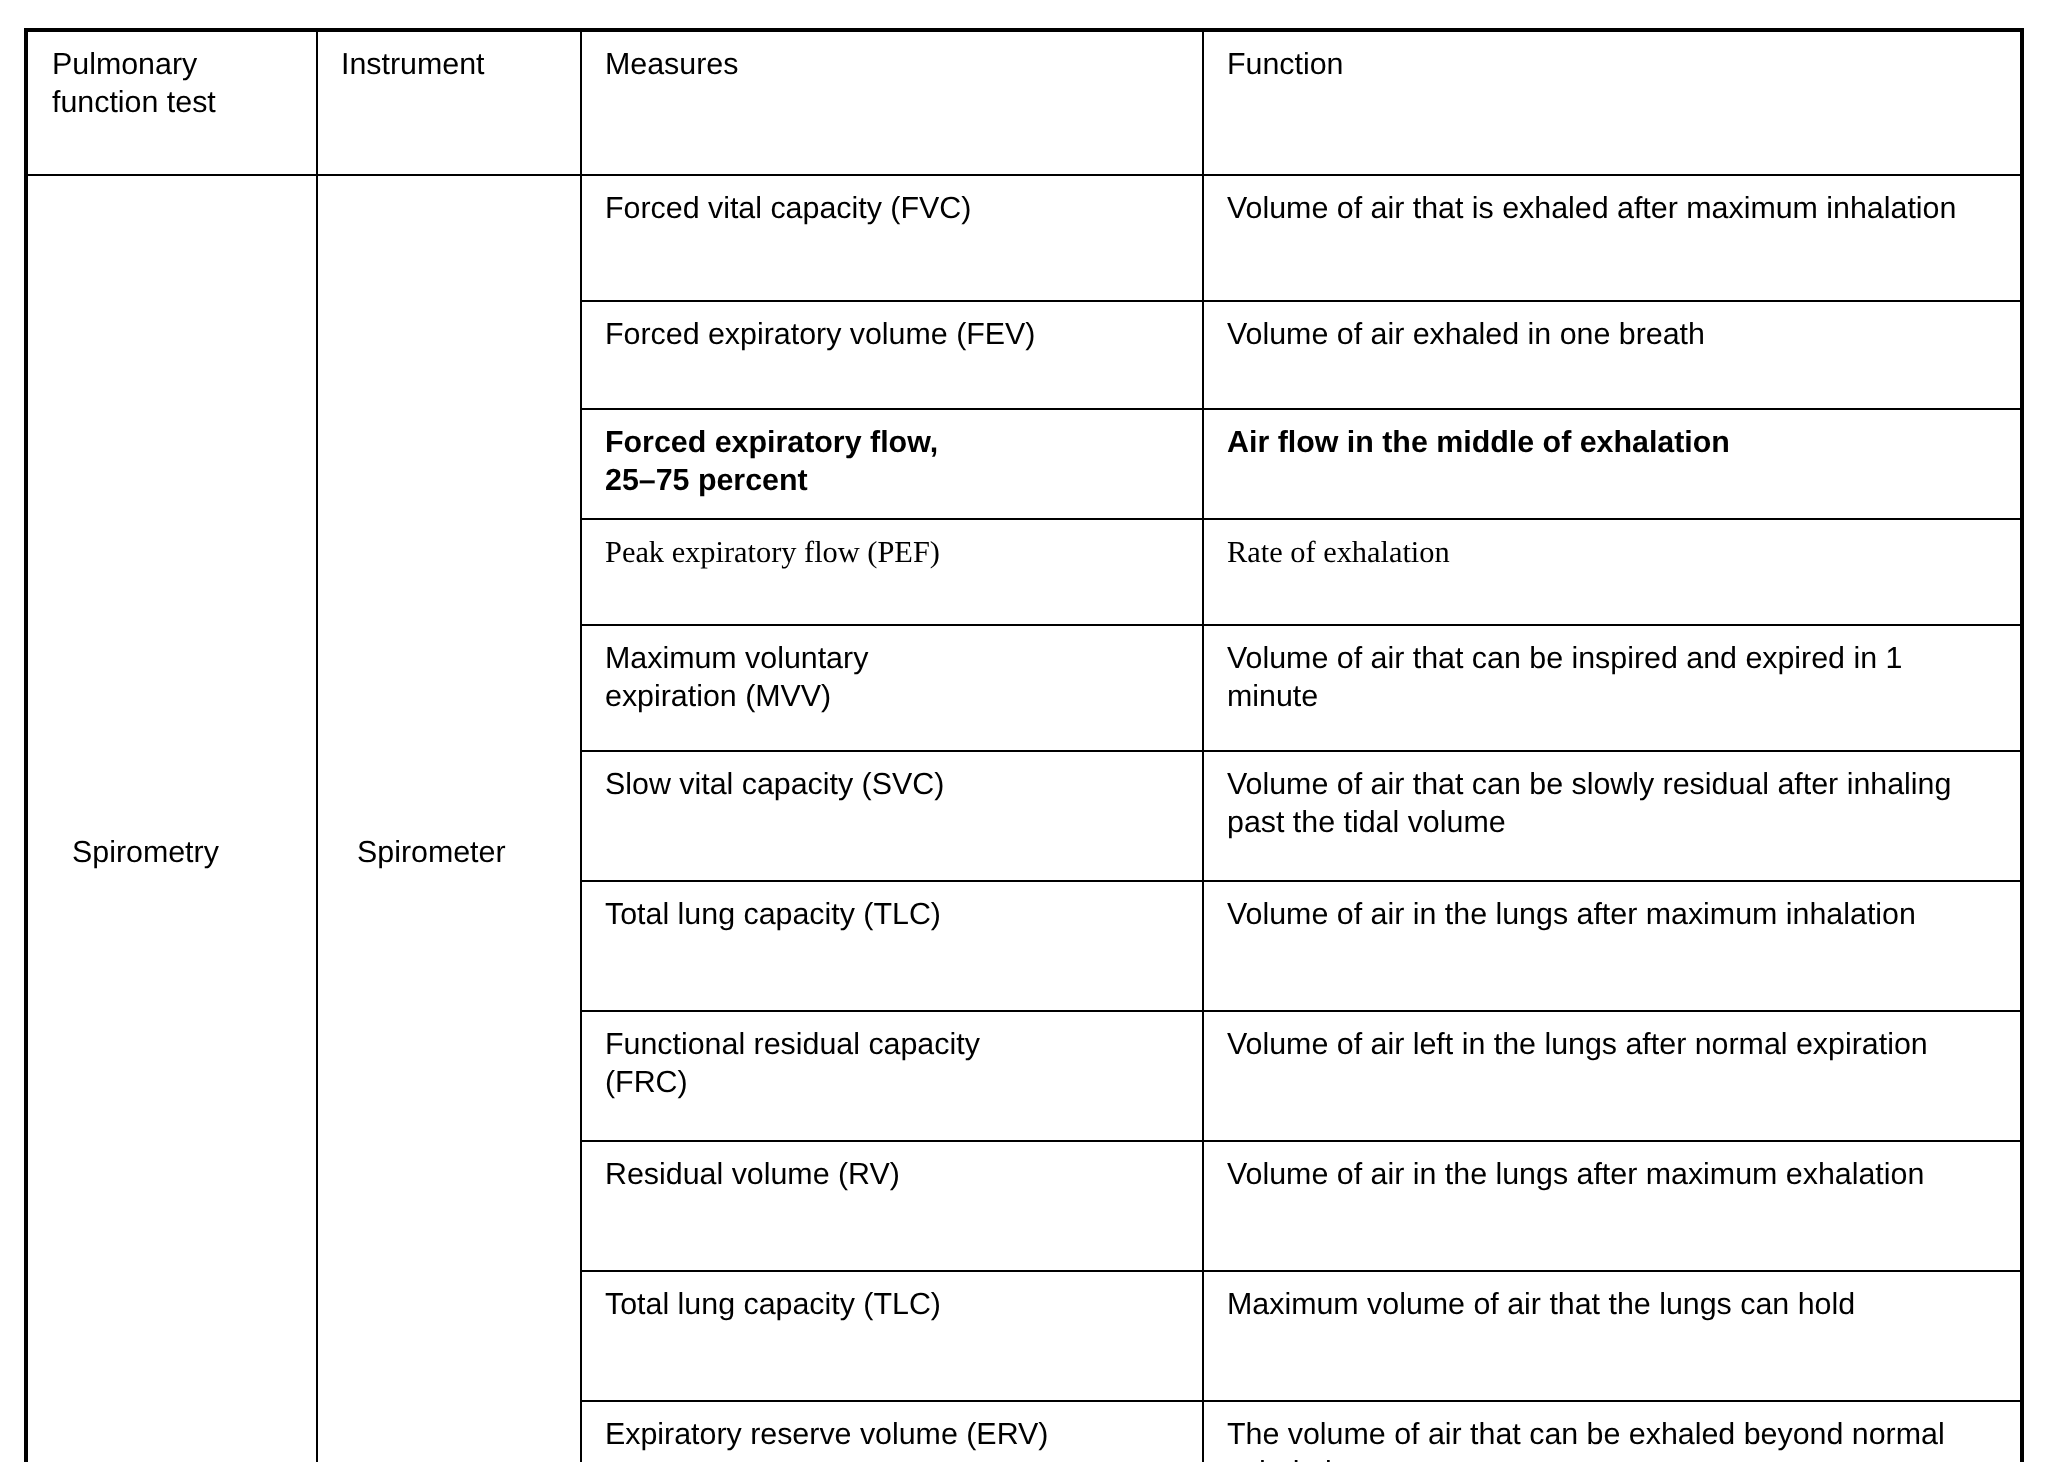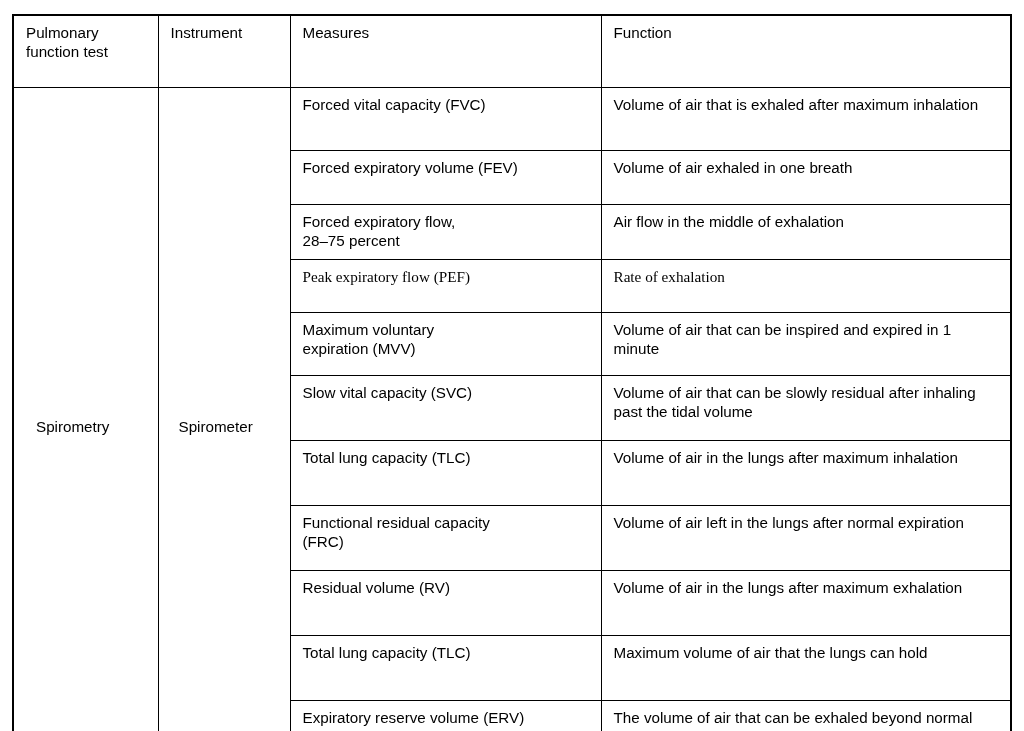--- a/index.html
+++ b/index.html
@@ -73,21 +73,21 @@
     text-align: left;
     padding-left: 22px;
   }
   td.span-cell.instr {
     padding-left: 20px;
   }
 
   
   tr.r0 > td { height: 48px; }
   tr.r1 > td { height: 39px; margin-left: 16px; }
-  tr.r2 > td { height: 40px; }
+  tr.r2 > td { height: 40px; font-weight: bold; }
   tr.r3 > td { height: 38px; font-family: Liberation Serif, serif; }
   tr.r4 > td { height: 48px; margin-top: 41px; }
   tr.r5 > td { height: 50px; }
   tr.r6 > td { height: 50px; }
   tr.r7 > td { height: 50px; }
   tr.r8 > td { height: 50px; }
   tr.r9 > td { height: 50px; }
   tr.r10 > td { height: 51px; }
 
   .nowrap-line { display: block; }
@@ -127,21 +127,21 @@
       </tr>
 
       <tr class="r1">
         <td>Forced expiratory volume (FEV)</td>
         <td>Volume of air exhaled in one breath</td>
       </tr>
 
       <tr class="r2">
         <td>
           <span class="nowrap-line">Forced expiratory flow,</span>
-          <span class="nowrap-line">28–75 percent</span>
+          <span class="nowrap-line">25–75 percent</span>
         </td>
         <td>Air flow in the middle of exhalation</td>
       </tr>
 
       <tr class="r3">
         <td>Peak expiratory flow (PEF)</td>
         <td>Rate of exhalation</td>
       </tr>
 
       <tr class="r4">

